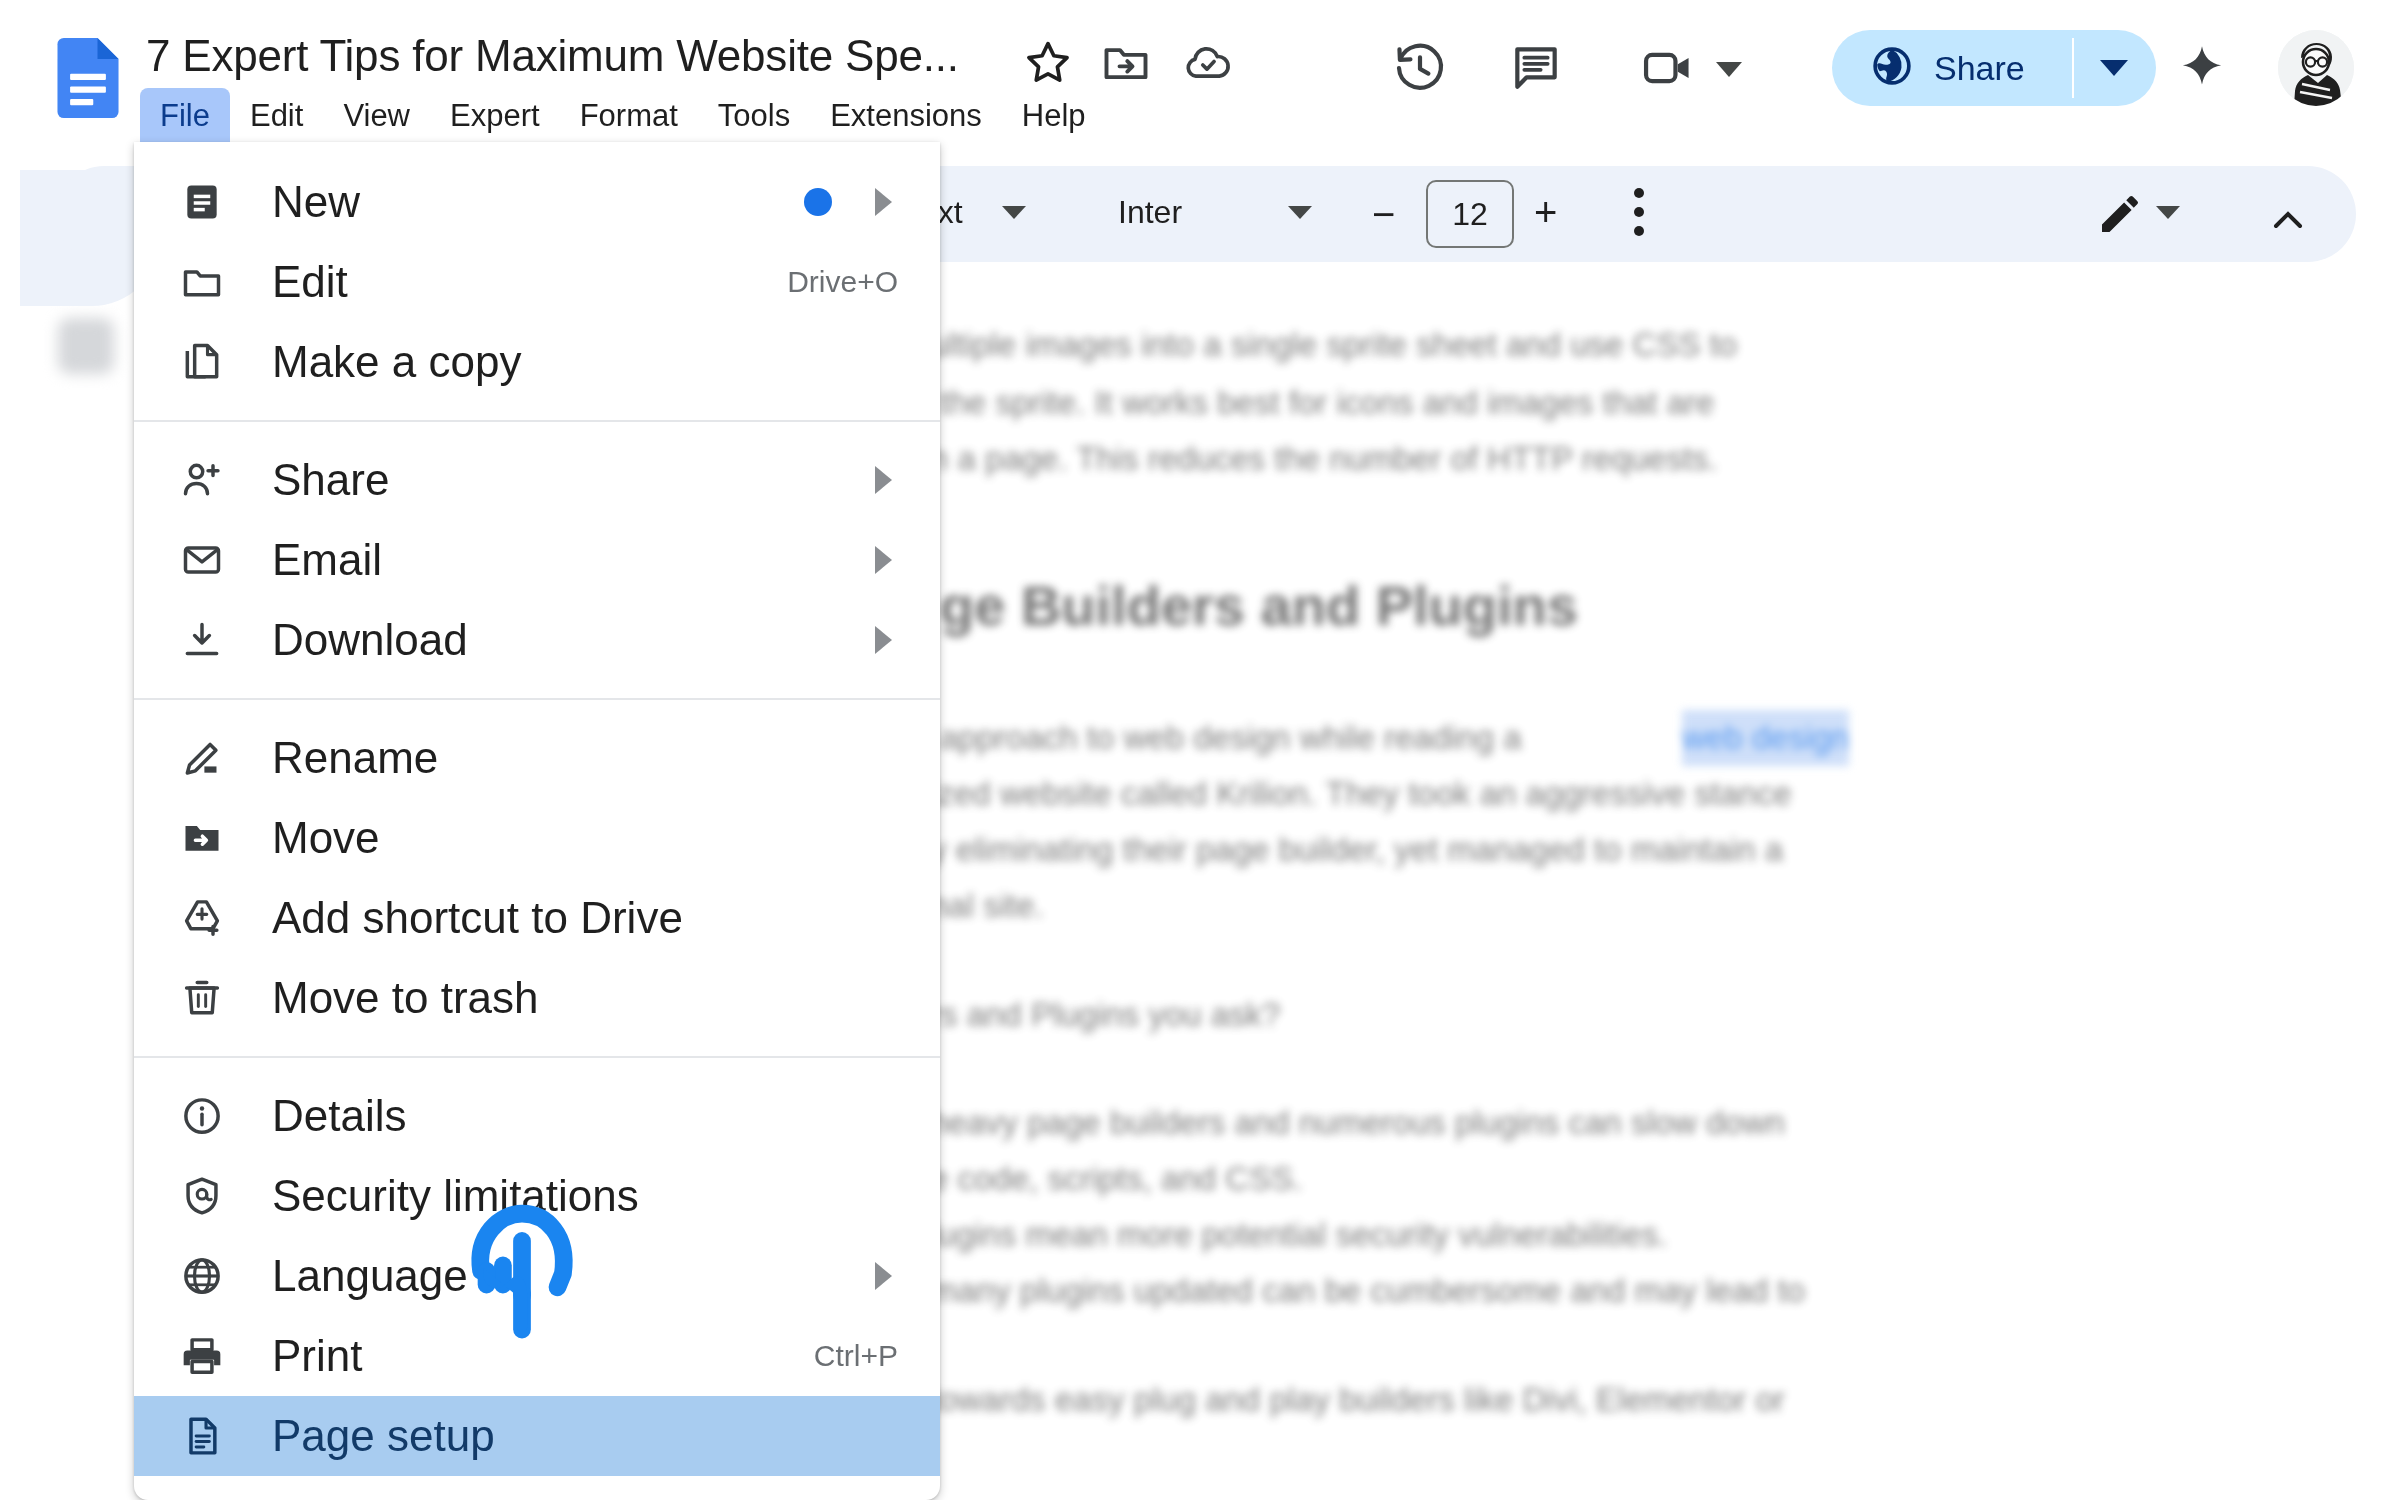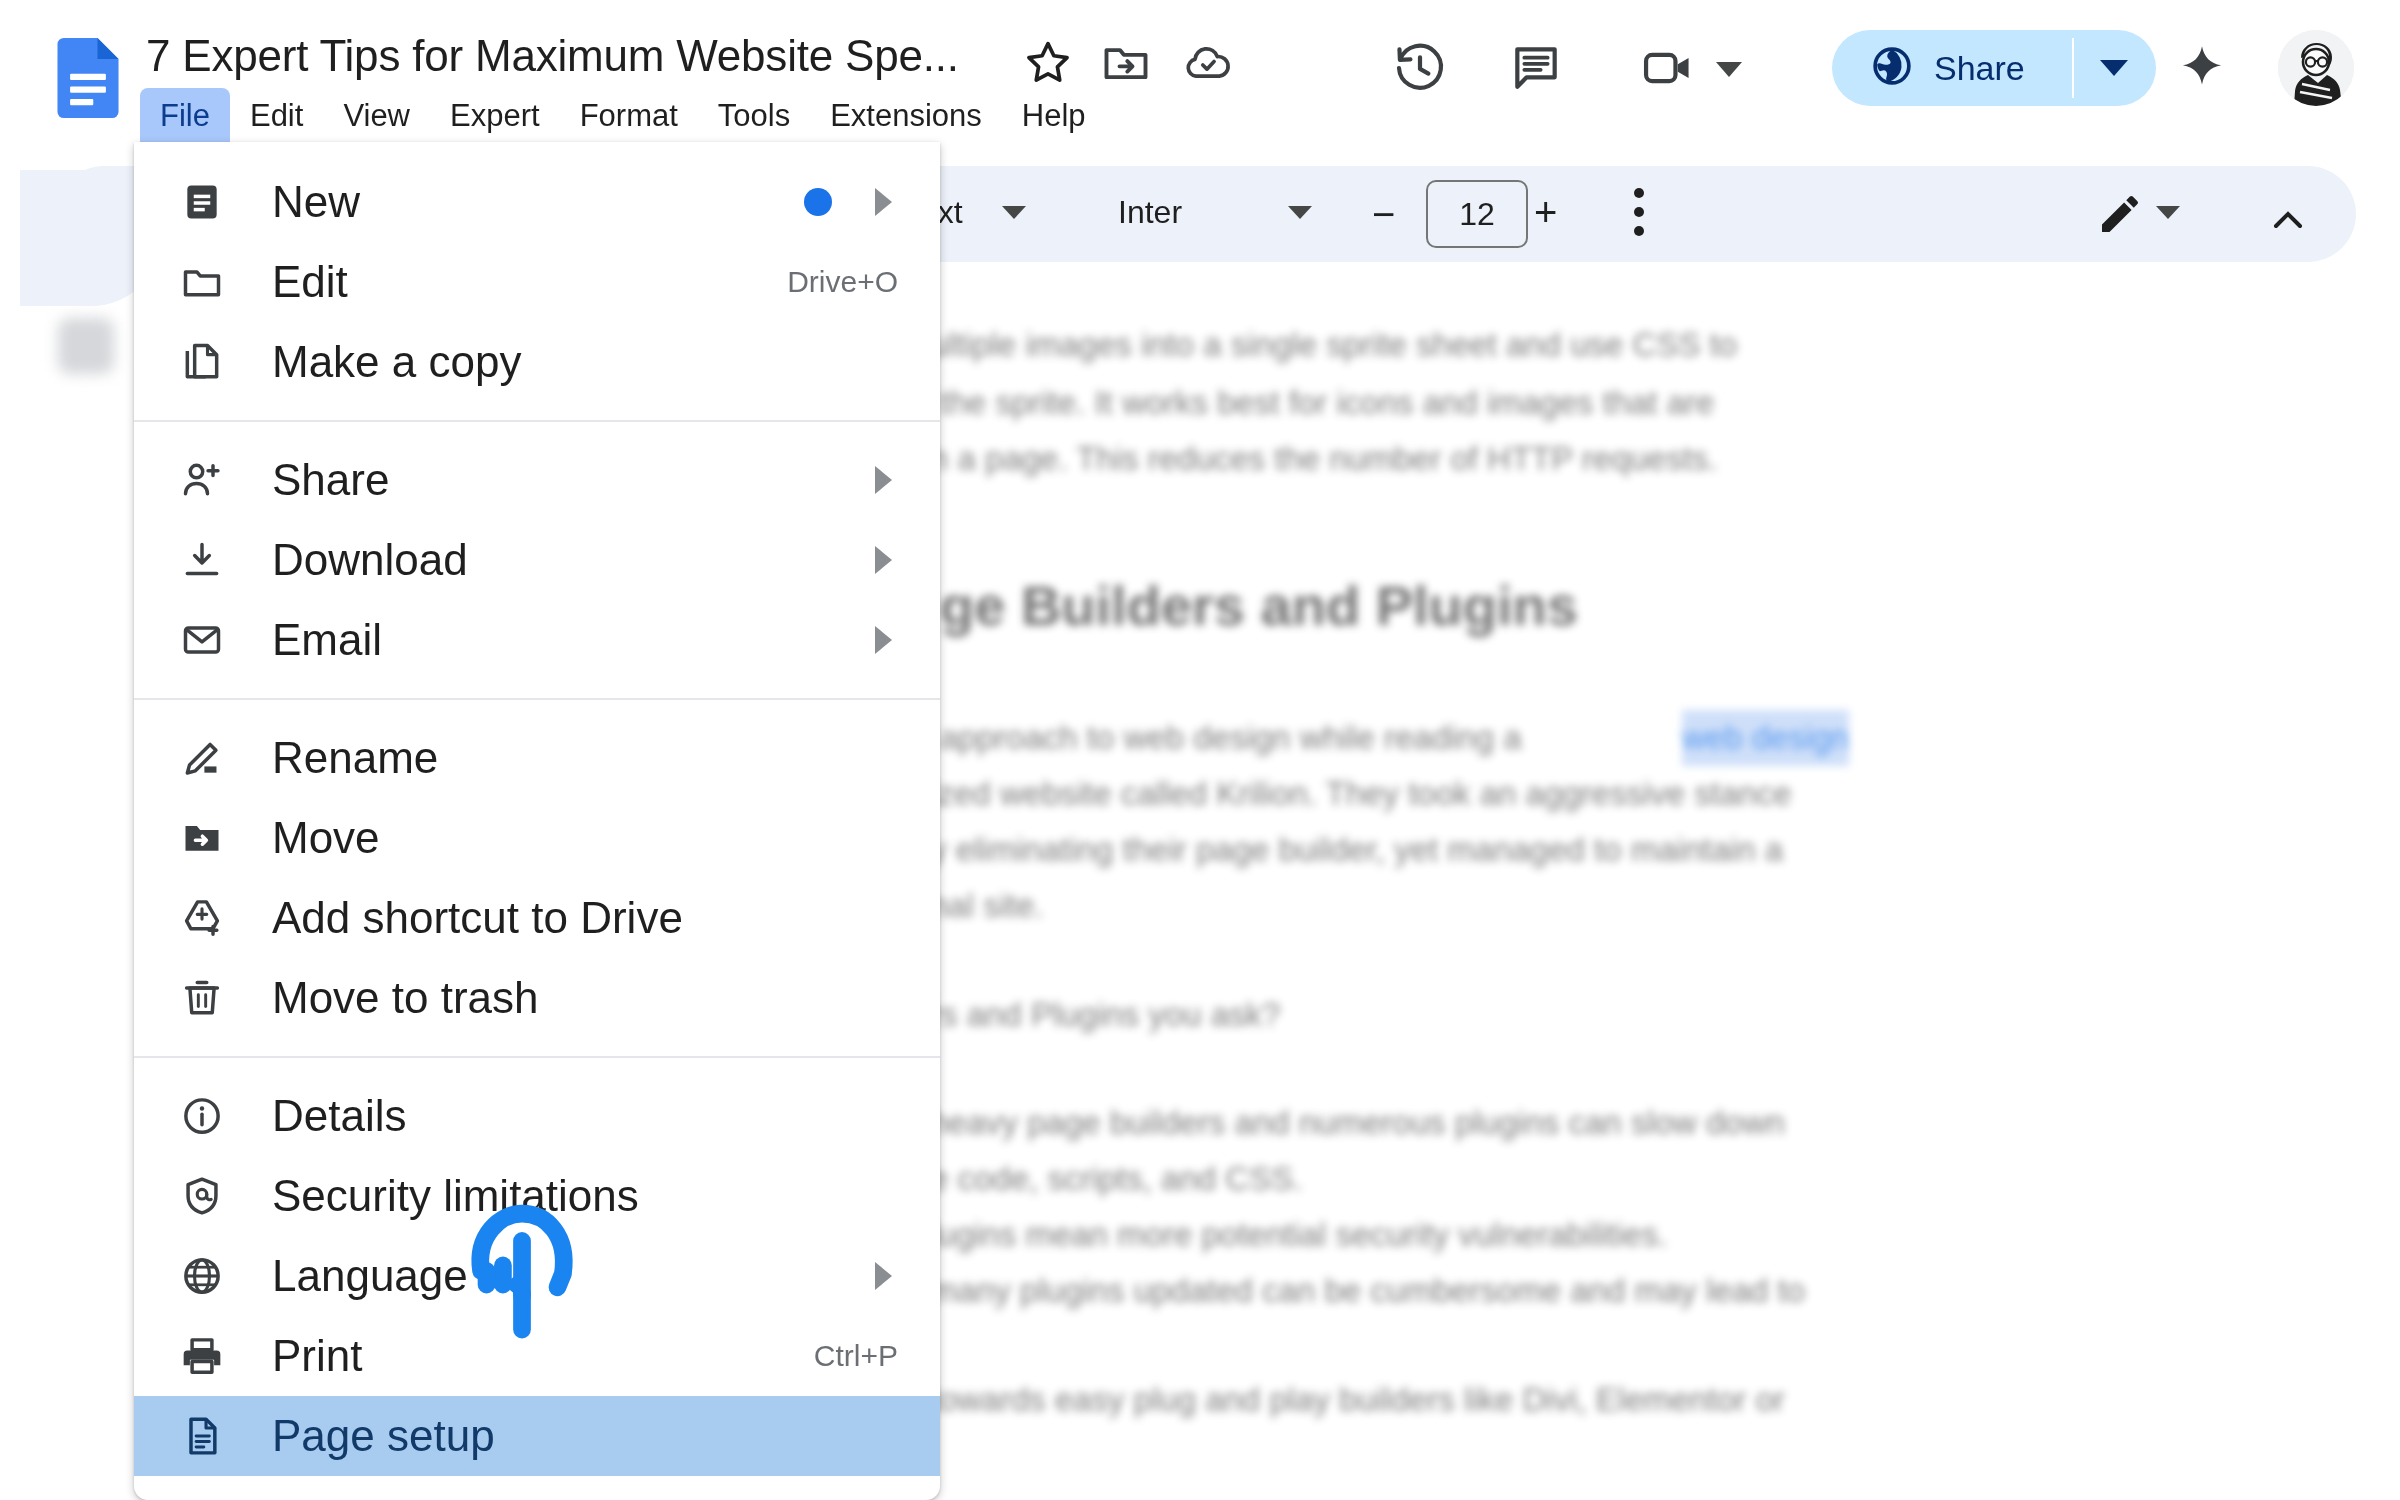--- a/index.html
+++ b/index.html
@@ -70,21 +70,21 @@
   .toolbar {
     position:absolute; left:56px; top:166px; width:2300px; height:96px;
     background:#edf2fa; border-radius:48px; z-index:20;
   }
   .tb-sep { position:absolute; top:24px; width:2px; height:48px; background:#c7c7c7; }
   .tb-txt { position:absolute; font-size:32px; color:#1f1f1f; line-height:40px; white-space:nowrap; }
   .tb-caret { position:absolute; width:0;height:0;
     border-left:12px solid transparent;border-right:12px solid transparent;border-top:13px solid #444746; cursor:pointer;}
   .tb-glyph { position:absolute; font-size:40px; color:#1f1f1f; line-height:40px; cursor:pointer; user-select:none;}
   .fontsize-box {
-    position:absolute; left:1426px; top:180px; width:102px; height:68px;
+    position:absolute; left:1426px; top:180px; width:88px; height:68px;
     border:2px solid #747775; border-radius:10px; display:flex; align-items:center; justify-content:center;
     font-size:32px; color:#1f1f1f; background:transparent; z-index:21; cursor:text;
   }
   .kebab { position:absolute; left:1634px; top:188px; width:10px; z-index:21; cursor:pointer;}
   .kebab i { display:block; width:10px;height:10px;border-radius:50%;background:#1f1f1f;margin-bottom:9px;}
   .pencil-icon { position:absolute; left:2096px; top:190px; width:48px;height:48px; z-index:21; cursor:pointer;}
   .chev-up { position:absolute; left:2264px; top:196px; z-index:21; cursor:pointer; }
 
   
   .search-chip {
@@ -357,35 +357,35 @@
           <path fill="none" stroke="#3c4043" stroke-width="1.9" stroke-linecap="round" d="M18 4.2v5.4M15.3 6.9h5.4"></path>
         </svg>
       </span>
       <span class="mi-label">Share</span>
       <span class="mi-arrow"></span>
     </div>
 
     <div class="mi">
       <span class="mi-icon">
         <svg viewBox="0 0 24 24" width="44" height="44">
-          <path fill="none" stroke="#3c4043" stroke-width="1.9" stroke-linecap="round" stroke-linejoin="round" d="M12 3.6v10m0 0l-4-4m4 4l4-4M4 19.4h16"></path>
-        </svg>
-      </span>
-      <span class="mi-label">Download</span>
-      <span class="mi-arrow"></span>
-    </div>
-
-    <div class="mi">
-      <span class="mi-icon">
-        <svg viewBox="0 0 24 24" width="44" height="44">
           <rect x="3" y="5.4" width="18" height="13.2" rx="1.6" fill="none" stroke="#3c4043" stroke-width="1.9"></rect>
           <path fill="none" stroke="#3c4043" stroke-width="1.9" stroke-linejoin="round" d="M3.6 6.4L12 13l8.4-6.6"></path>
         </svg>
       </span>
       <span class="mi-label">Email</span>
+      <span class="mi-arrow"></span>
+    </div>
+
+    <div class="mi">
+      <span class="mi-icon">
+        <svg viewBox="0 0 24 24" width="44" height="44">
+          <path fill="none" stroke="#3c4043" stroke-width="1.9" stroke-linecap="round" stroke-linejoin="round" d="M12 3.6v10m0 0l-4-4m4 4l4-4M4 19.4h16"></path>
+        </svg>
+      </span>
+      <span class="mi-label">Download</span>
       <span class="mi-arrow"></span>
     </div>
 
     <div class="mi-divider"></div>
 
     <div class="mi">
       <span class="mi-icon">
         <svg viewBox="0 0 24 24" width="44" height="44">
           <path fill="none" stroke="#3c4043" stroke-width="1.9" stroke-linejoin="round" d="M4 20.2l1.2-4.4L16.4 4.6l3.2 3.2L8.4 19z"></path>
           <path fill="#3c4043" d="M13.3 16.6h6.6v3.4h-6.6z"></path>

